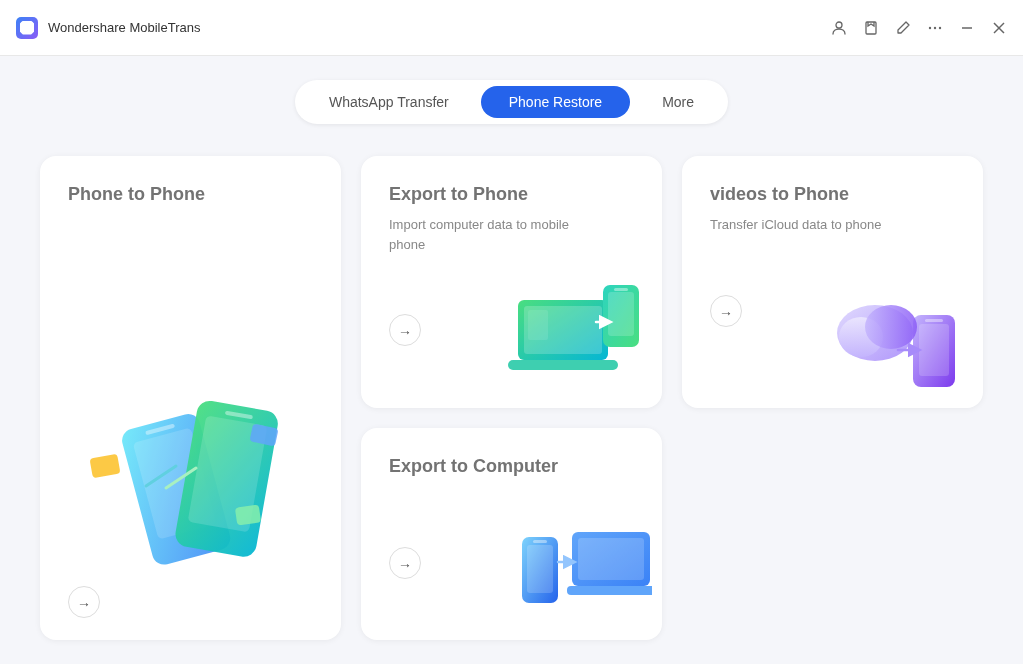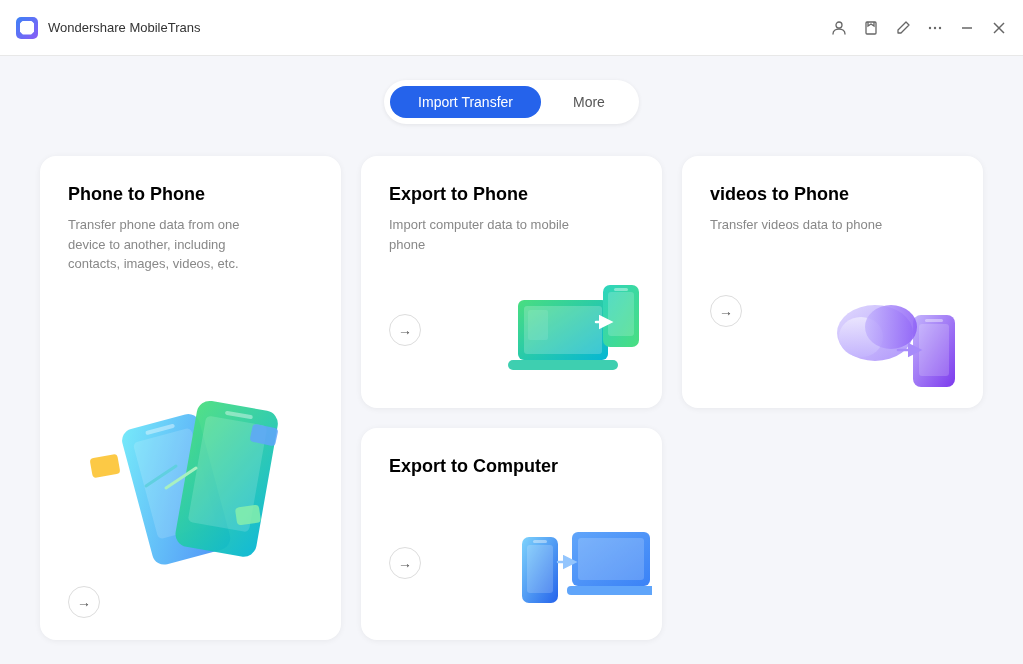--- a/index.html
+++ b/index.html
@@ -125,21 +125,21 @@
     }
 
     
     .card-large {
       grid-row: span 2;
     }
 
     .card-title {
       font-size: 18px;
       font-weight: 700;
-      color: #000000;
+      color: #737373;
       margin-bottom: 10px;
     }
     .card-desc {
       font-size: 13px;
       color: #888;
       line-height: 1.5;
       max-width: 200px;
     }
 
     .card-arrow {
@@ -205,29 +205,29 @@
         <line x1="3" y1="3" x2="13" y2="13" stroke="#666" stroke-width="1.5"></line>
         <line x1="13" y1="3" x2="3" y2="13" stroke="#666" stroke-width="1.5"></line>
       </svg>
     </div>
   </div>
 </div>
 
 <div class="main-content">
 
   <nav class="nav-tabs">
-    <div class="nav-tab active">Import Transfer</div>
+    <div class="nav-tab">WhatsApp Transfer</div>
+    <div class="nav-tab active">Phone Restore</div>
     <div class="nav-tab">More</div>
   </nav>
 
   <div class="cards-grid">
 
     <div class="card card-large">
       <div class="card-title">Phone to Phone</div>
-      <div class="card-desc">Transfer phone data from one device to another, including contacts, images, videos, etc.</div>
 
       <div style="flex:1; position:relative; min-height: 180px;">
         <svg style="position:absolute; bottom:0; left:50%; transform:translateX(-50%);" width="220" height="210" viewBox="0 0 220 210">
 
           <g transform="translate(30, 30) rotate(-15, 80, 100)">
             <rect x="30" y="10" width="80" height="140" rx="12" fill="url(#blueGrad)" opacity="0.9"></rect>
             <rect x="40" y="24" width="60" height="100" rx="5" fill="rgba(255,255,255,0.15)"></rect>
             <rect x="55" y="16" width="30" height="4" rx="2" fill="rgba(255,255,255,0.4)"></rect>
           </g>
 
@@ -298,21 +298,21 @@
             </marker>
           </defs>
         </svg>
       </div>
 
       <div class="card-arrow" style="margin-top: 60px;">→</div>
     </div>
 
     <div class="card">
       <div class="card-title">videos to Phone</div>
-      <div class="card-desc">Transfer videos data to phone</div>
+      <div class="card-desc">Transfer iCloud data to phone</div>
 
       <div style="position:absolute; bottom:14px; right:10px;">
         <svg width="140" height="110" viewBox="0 0 140 110">
 
           <g transform="translate(70, 30)">
             <rect x="10" y="5" width="42" height="72" rx="8" fill="url(#purpleGrad)"></rect>
             <rect x="16" y="14" width="30" height="52" rx="3" fill="rgba(255,255,255,0.18)"></rect>
             <rect x="22" y="9" width="18" height="3" rx="1.5" fill="rgba(255,255,255,0.4)"></rect>
           </g>
 

